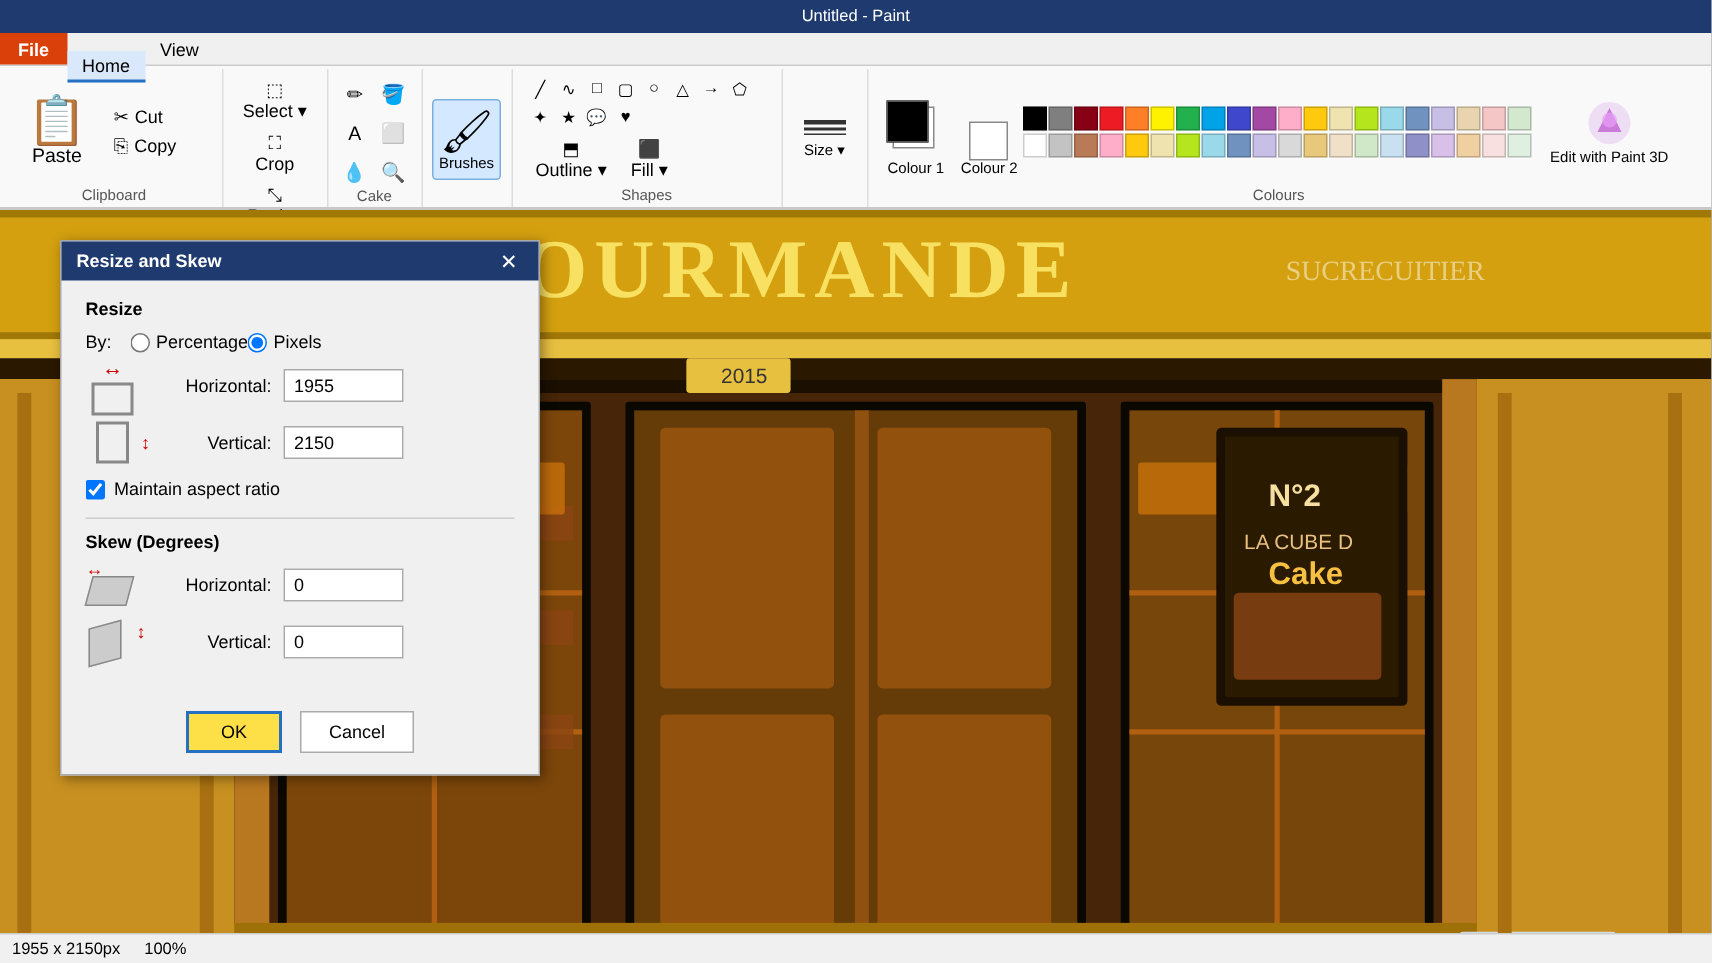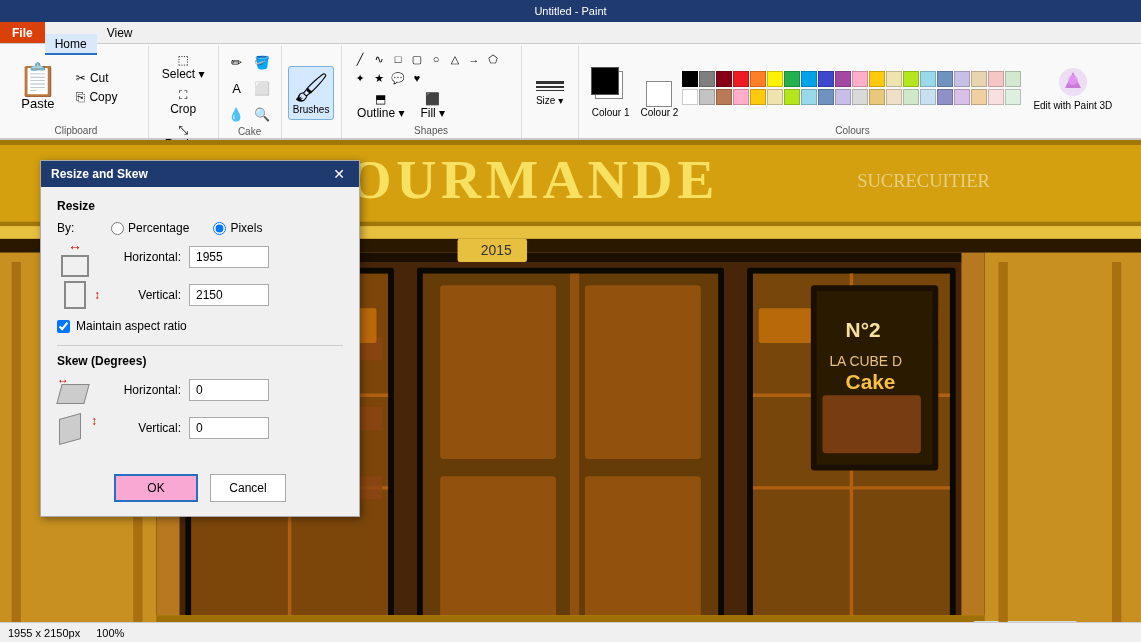--- a/index.html
+++ b/index.html
@@ -180,22 +180,22 @@
     .radio-option { display: flex; align-items: center; gap: 4px; cursor: pointer; font-size: 12px; }
     .checkbox-row { display: flex; align-items: center; gap: 6px; margin-bottom: 12px; font-size: 12px; }
     .divider { border: none; border-top: 1px solid #ccc; margin: 8px 0; }
     .modal-footer {
       display: flex;
       justify-content: center;
       gap: 12px;
       padding: 10px 16px 14px;
     }
     .btn-ok {
-      width: 84px; padding: 5px;
-      background: #f9a8d4; border: 2px solid #2670c3;
+      width: 64px; padding: 5px;
+      background: #fde047; border: 2px solid #2670c3;
       cursor: pointer; font-size: 12px;
       font-family: inherit;
     }
     .btn-cancel {
       width: 76px; padding: 5px;
       background: white; border: 1px solid #aaa;
       cursor: pointer; font-size: 12px;
       font-family: inherit;
     }
 
@@ -520,21 +520,21 @@
 
   <div class="modal">
     <div class="modal-titlebar">
       <span>Resize and Skew</span>
       <button class="modal-close">✕</button>
     </div>
     <div class="modal-body">
 
       <div class="section-title">Resize</div>
 
-      <div style="display:flex;align-items:flex-end;margin-bottom:8px;gap:24px;">
+      <div style="display:flex;align-items:flex-end;margin-bottom:8px;gap:0;">
         <span style="font-size:12px;width:30px;">By:</span>
         <label class="radio-option">
           <input type="radio" name="resize_by" value="percentage" style="">
           <span>Percentage</span>
         </label>
         <label class="radio-option">
           <input type="radio" name="resize_by" value="pixels" checked="" style="">
           <span>Pixels</span>
         </label>
       </div>

